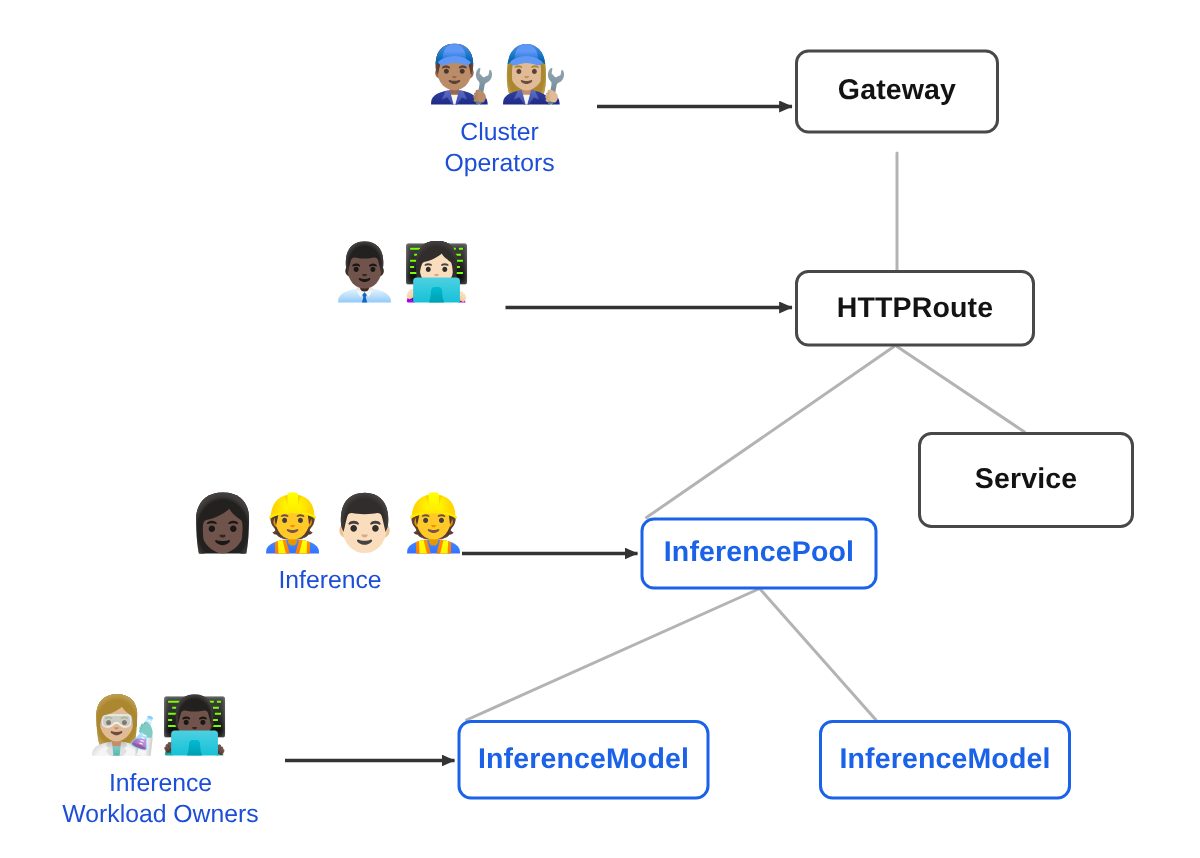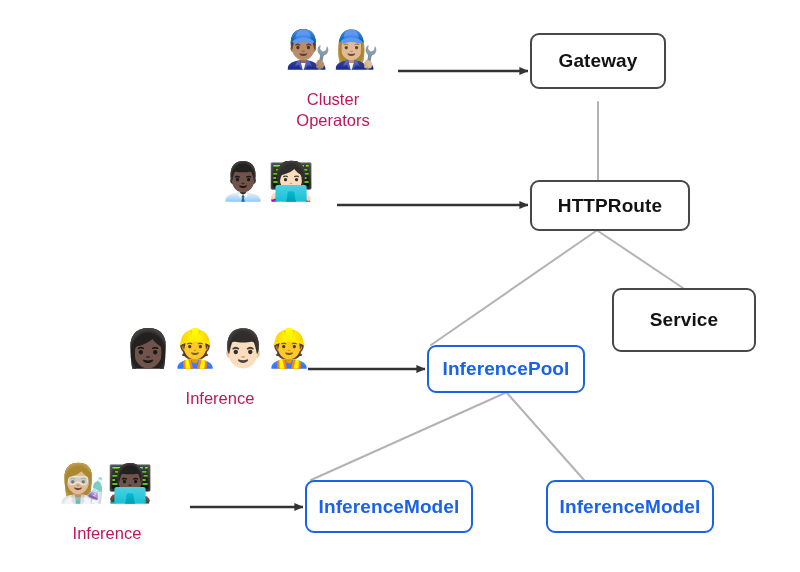--- a/index.html
+++ b/index.html
@@ -62,24 +62,24 @@
     width: 230px;
   }
   .persona-emojis {
     font-family: "DejaVu Sans", sans-serif;
     font-size: 37px;
     line-height: 44px;
     letter-spacing: 2px;
     white-space: nowrap;
   }
   .persona-label {
-    margin-top: 17px;
+    margin-top: 6px;
     font-size: 16.5px;
     line-height: 21px;
-    color: #be185d;
+    color: #1d4ed8;
     text-align: center;
   }
 
   #persona-cluster-operators      { left: 218px; top: 28px; }
   #persona-application-developers { left: 153px; top: 160px; }
   #persona-inference-platform-owners { left: 105px; top: 327px; }
   #persona-inference-workload-owners { left: -8px;  top: 462px; }
 </style>
 </head>
 <body>
@@ -137,16 +137,17 @@
     <div class="persona-emojis">👩🏿‍👷👨🏻‍👷</div>
     <div class="persona-label">
       <div>Inference</div>
     </div>
   </div>
 
   <div class="persona" id="persona-inference-workload-owners">
     <div class="persona-emojis">👩🏼‍🔬👨🏿‍💻</div>
     <div class="persona-label">
       <div>Inference</div>
+      <div>Workload Owners</div>
     </div>
   </div>
 
 </div>
 
 </body></html>

